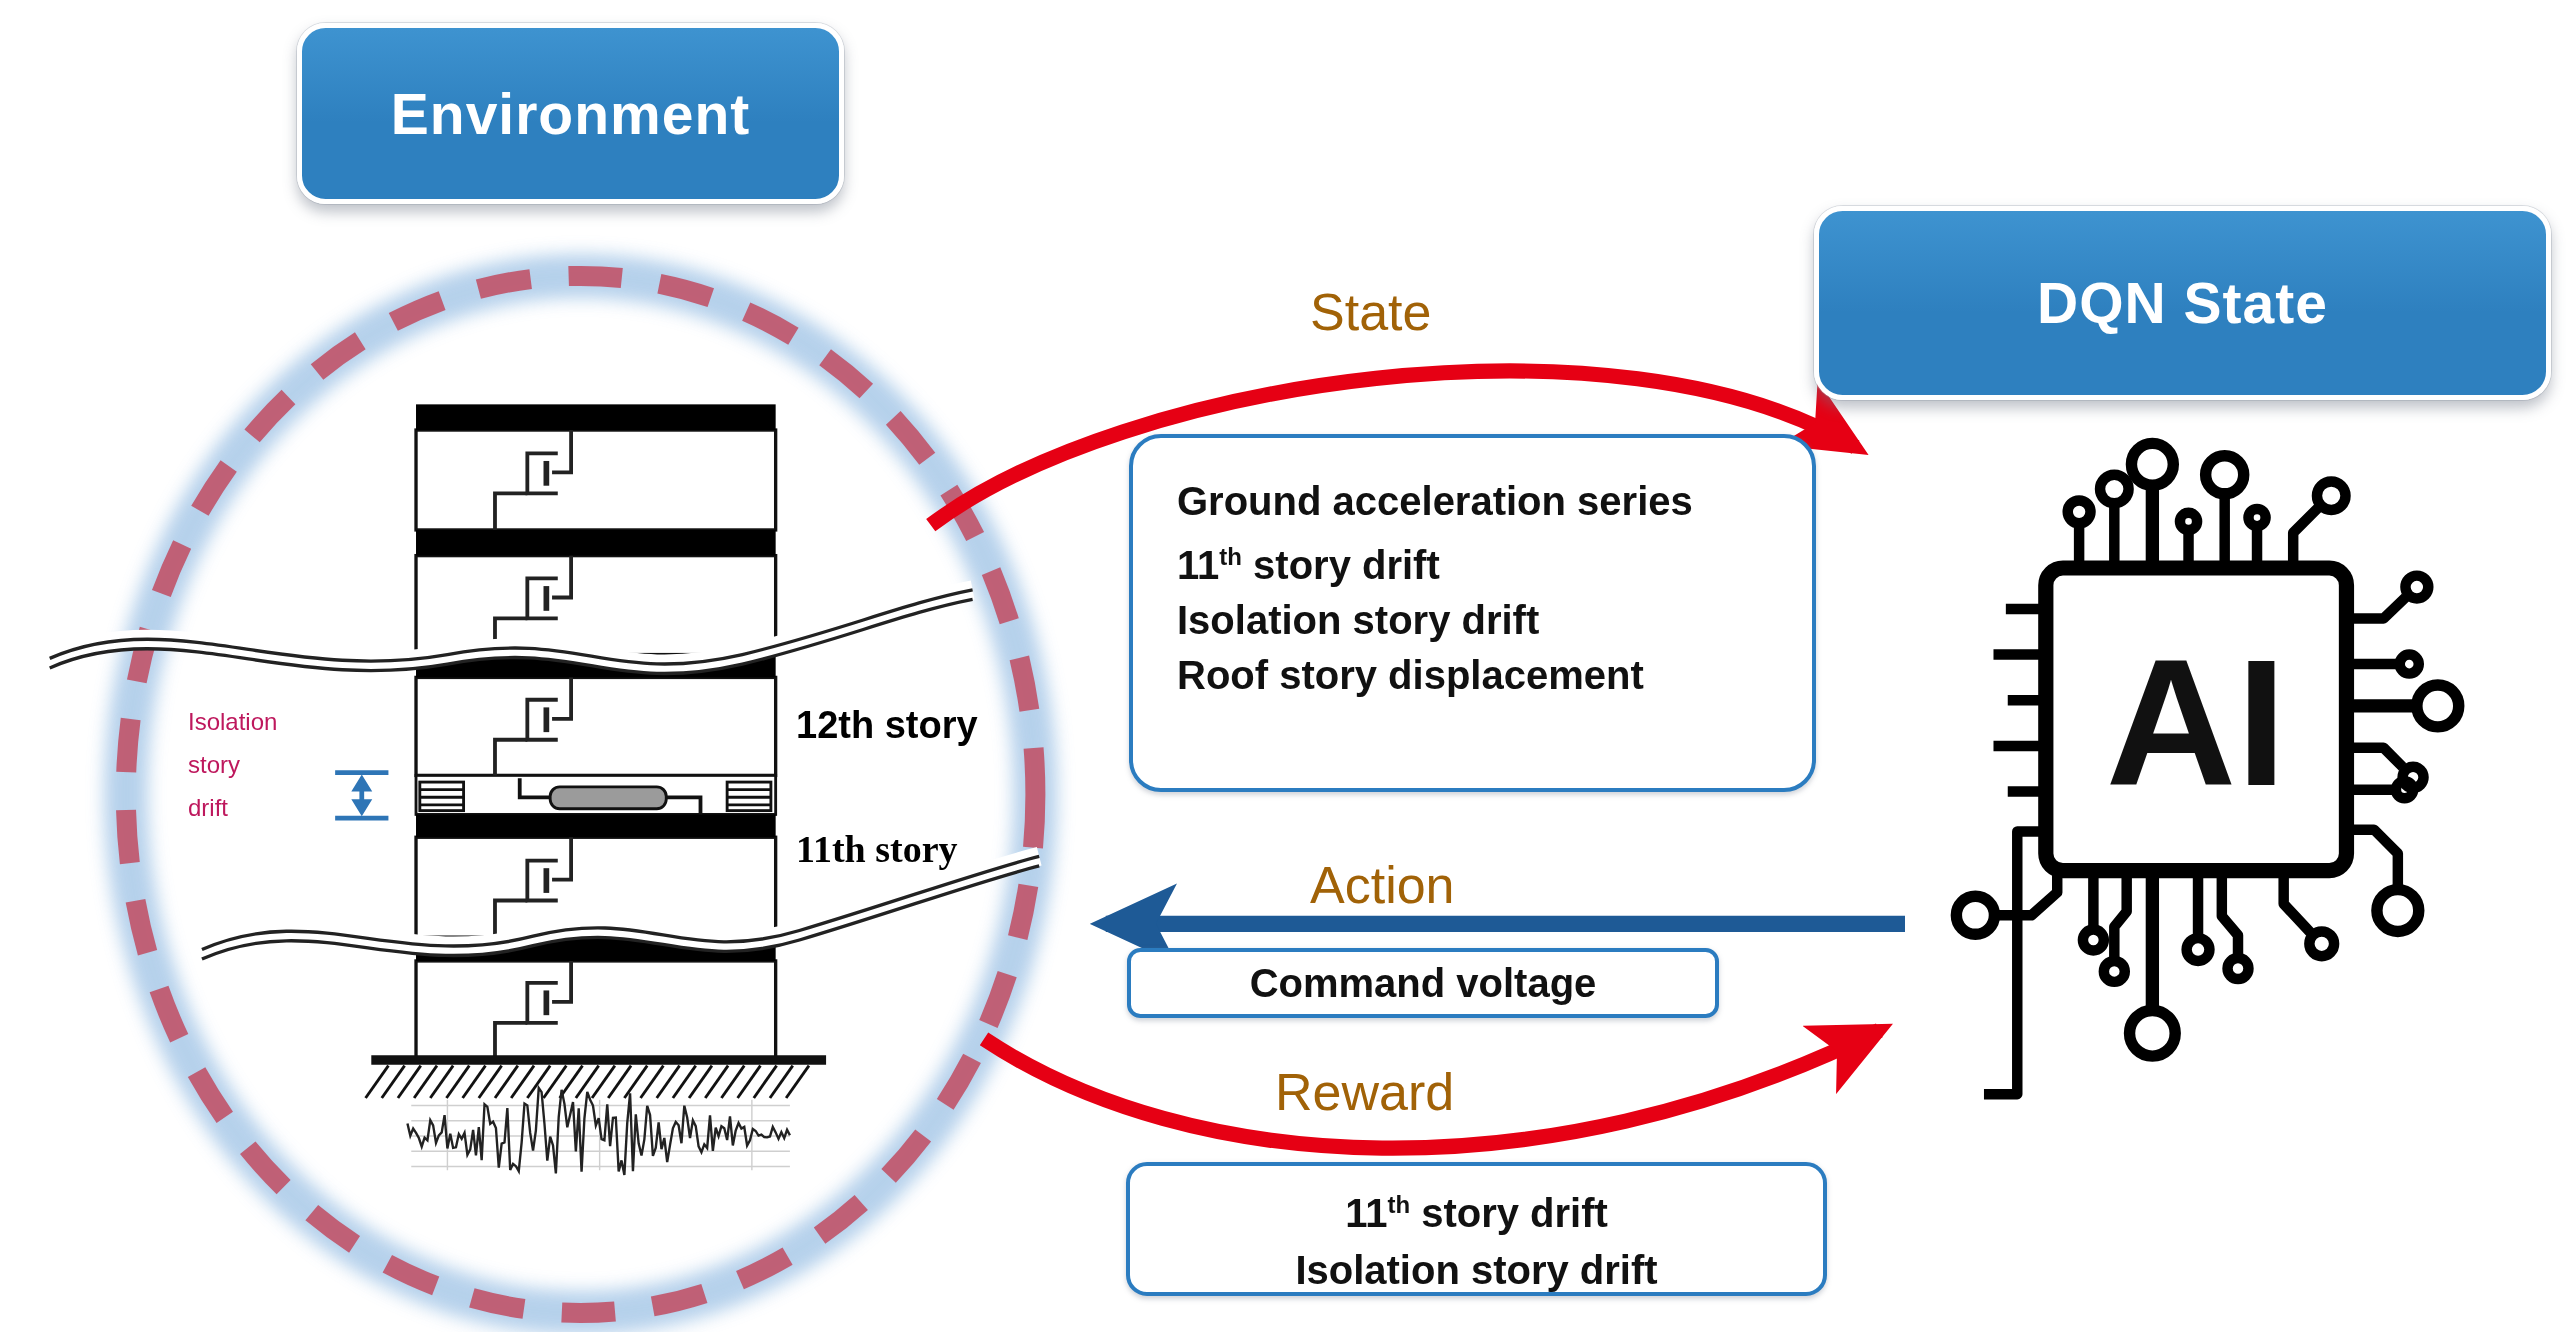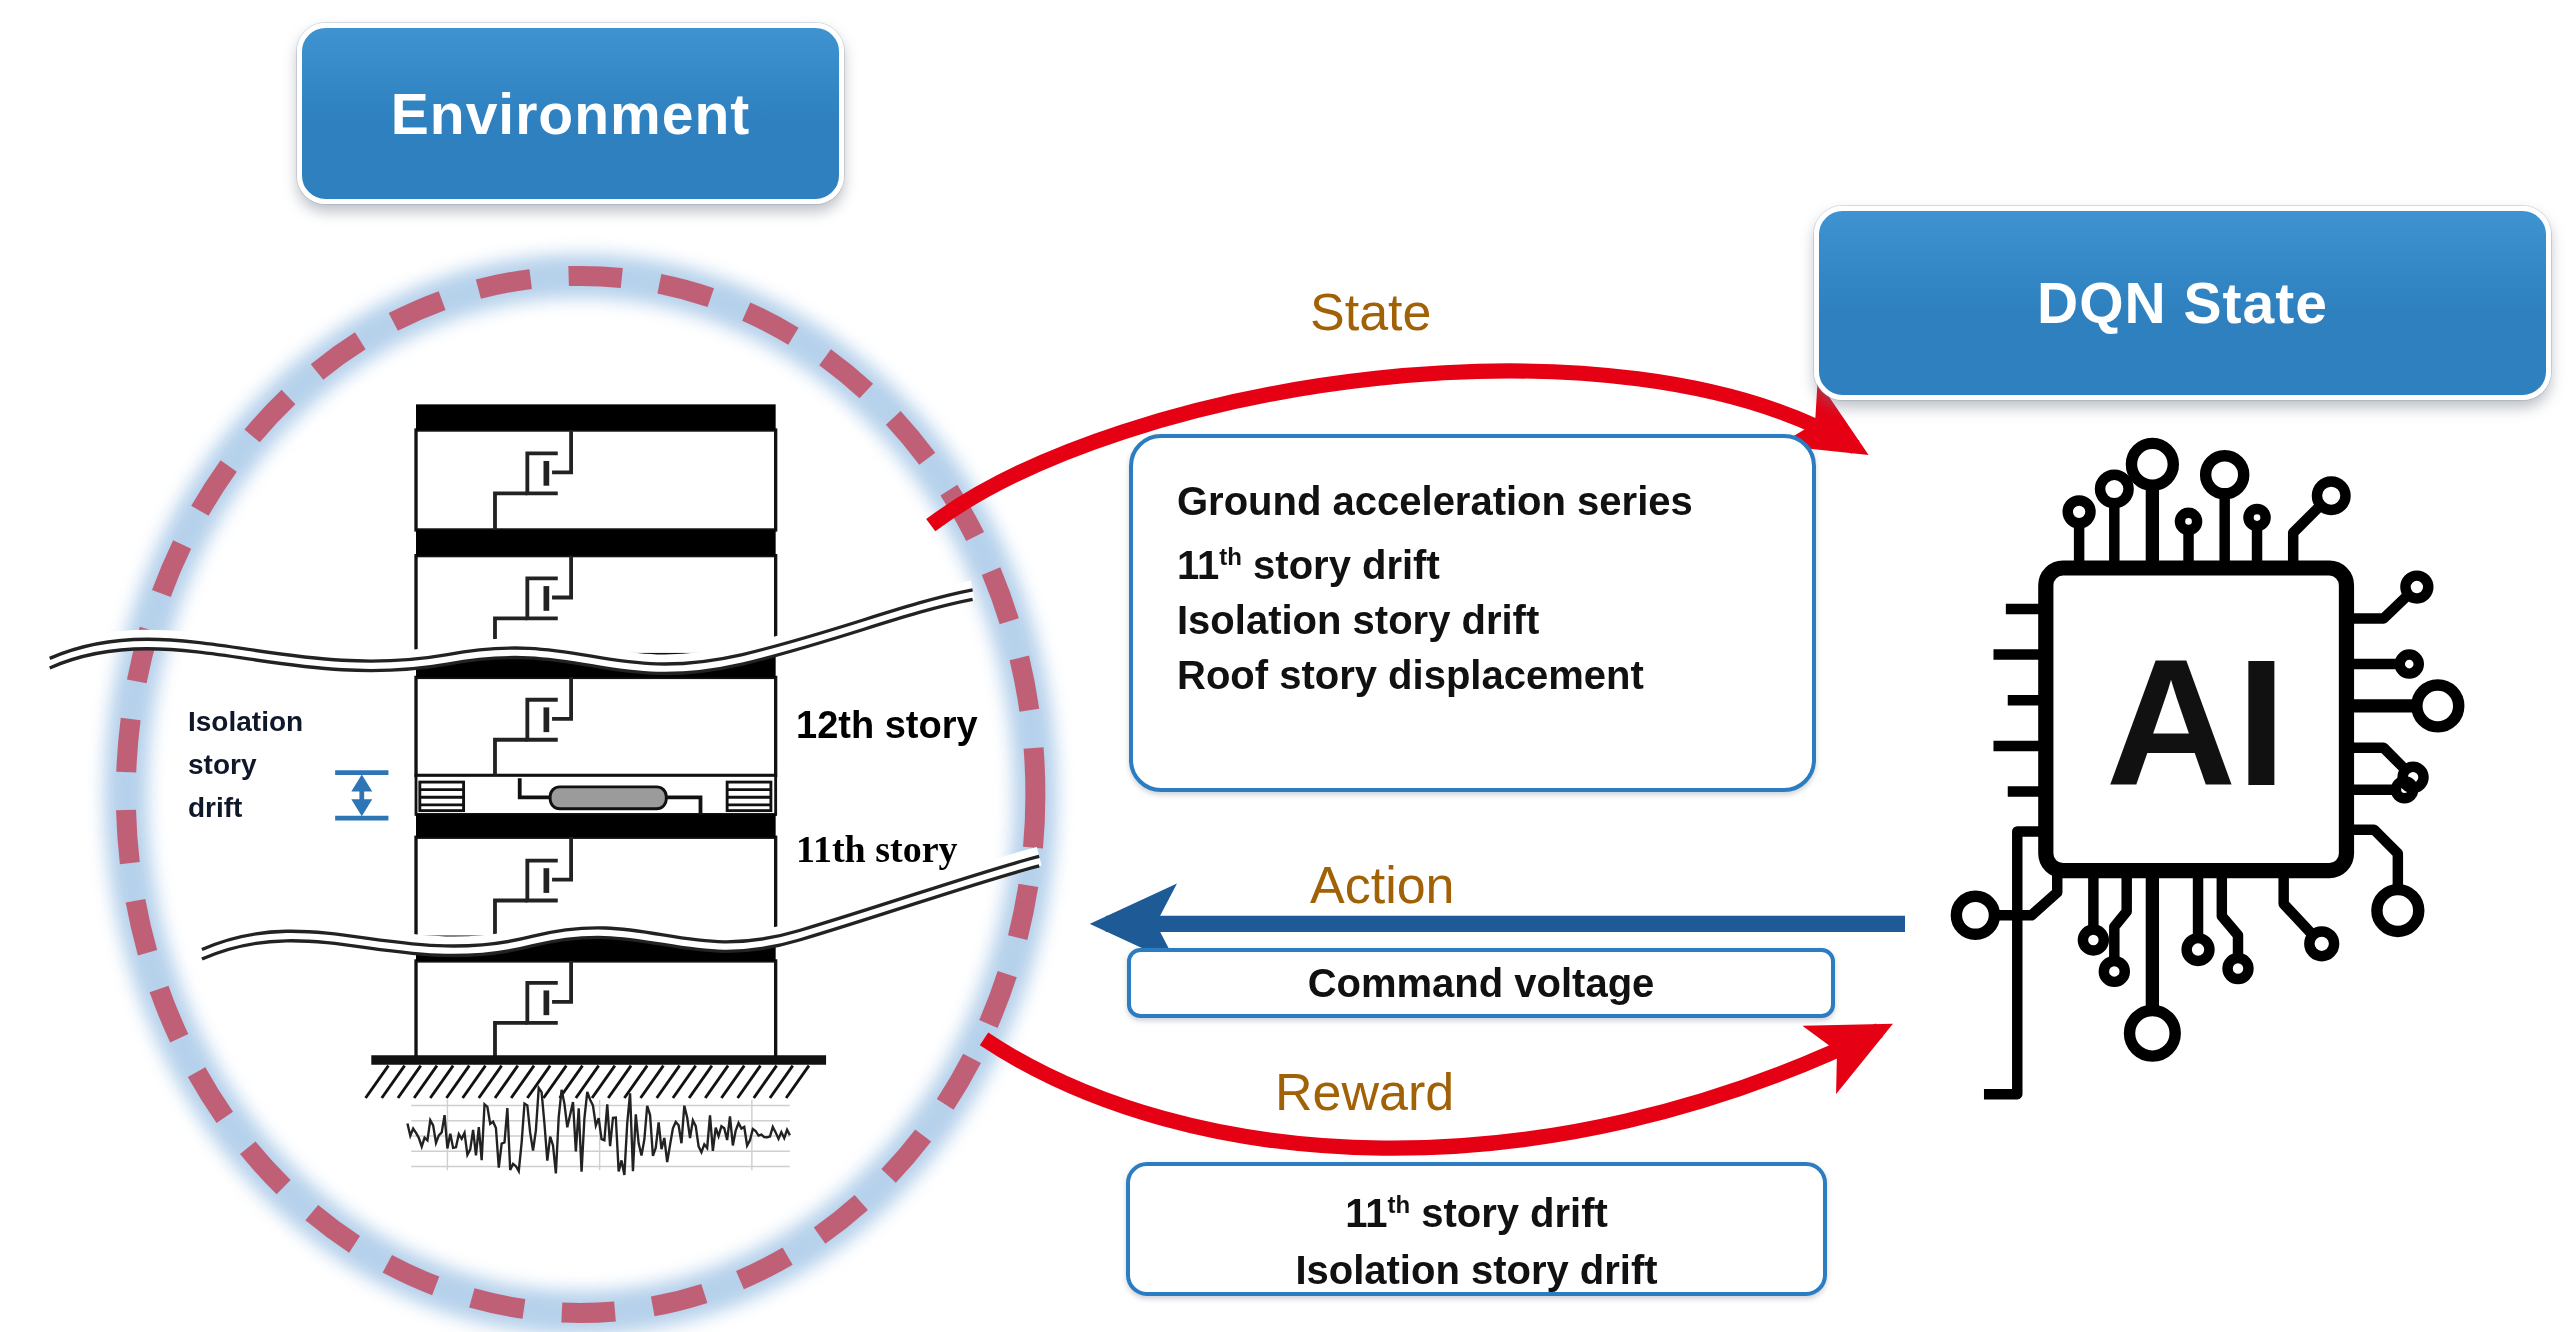--- a/index.html
+++ b/index.html
@@ -19,21 +19,21 @@
   }
   
   .infobox{
     background:#fff;border:4.8px solid var(--box_border_blue);box-sizing:border-box;
     box-shadow:0 2.9px 5.7px rgba(120,130,145,.35);
   }
   .statebox{border-radius:32px;padding:36px 19px 12px 44px;font-size:40px;font-weight:bold;line-height:55px;}
   .cmdbox{border-radius:13.3px;display:flex;align-items:center;justify-content:center;font-size:40px;font-weight:bold;}
   .rewardbox{border-radius:21px;padding-top:9.5px;font-size:40px;font-weight:bold;line-height:57px;text-align:center;}
   .flowtitle{font-size:52px;font-weight:normal;color:#a16207;}
-  .sidelabel{font-size:28px;font-weight:bold;line-height:43px;white-space:pre-line;color:#0f172a;}
+  .sidelabel{font-size:24px;font-weight:normal;line-height:43px;white-space:pre-line;color:#be185d;}
   .storylabel{font-size:38px;font-weight:bold;color:#000000;}
   sup{font-size:60%;vertical-align:super;}
   svg text.ai{font-family:"Liberation Sans", sans-serif;font-weight:bold;}
 </style>
 </head>
 <body>
 
 <div class="canvas">
 
   <svg class="abs" style="left:0;top:0" width="2576" height="1332" viewBox="0 0 2707 1400">
@@ -236,21 +236,21 @@
 
   <div class="abs infobox statebox" style="left:1129px;top:434px;width:687px;height:358px;">
       <div class="li-line">Ground acceleration series</div>
       <div class="li-line"><span>11</span><sup>th</sup><span> story drift</span></div>
       <div class="li-line">Isolation story drift</div>
       <div class="li-line">Roof story displacement</div>
     </div>
 
   <div class="abs flowtitle" style="left:1310px;top:855px;width:381px;">Action</div>
 
-  <div class="abs infobox cmdbox" style="left:1127px;top:948px;width:708px;height:70px;">
+  <div class="abs infobox cmdbox" style="left:1127px;top:948px;width:592px;height:70px;">
     <span>Command voltage</span>
   </div>
 
   <div class="abs flowtitle" style="left:1275px;top:1062px;width:381px;">Reward</div>
 
   <div class="abs infobox rewardbox" style="left:1126px;top:1162px;width:701px;height:134px;">
       <div class="li-line"><span>11</span><sup>th</sup><span> story drift</span></div>
       <div class="li-line">Isolation story drift</div>
     </div>
 

